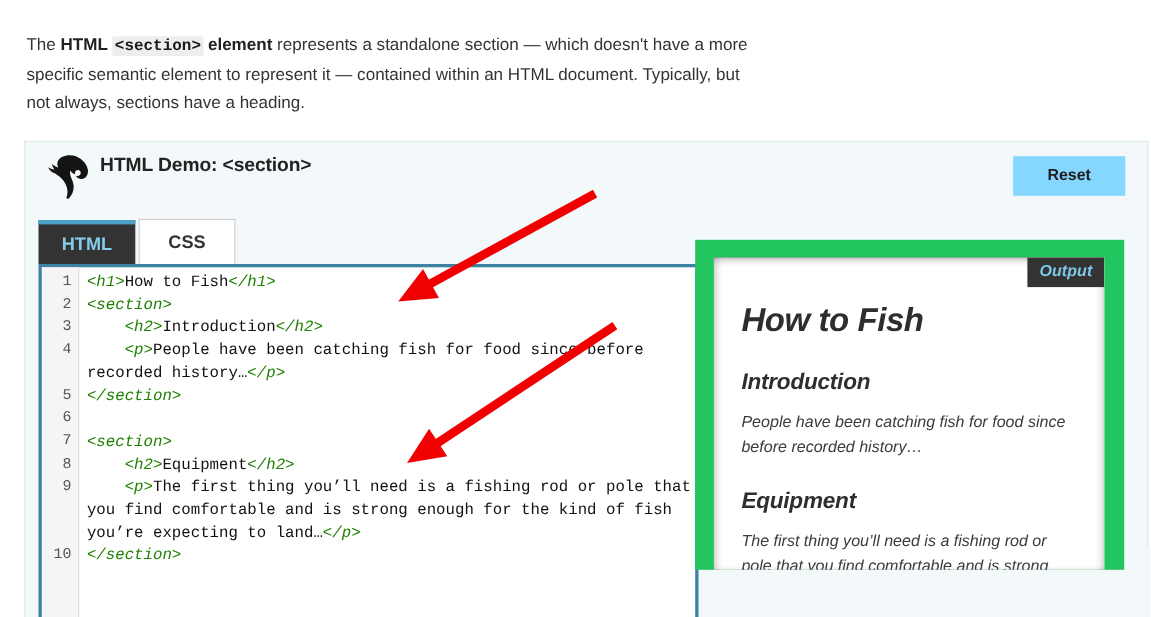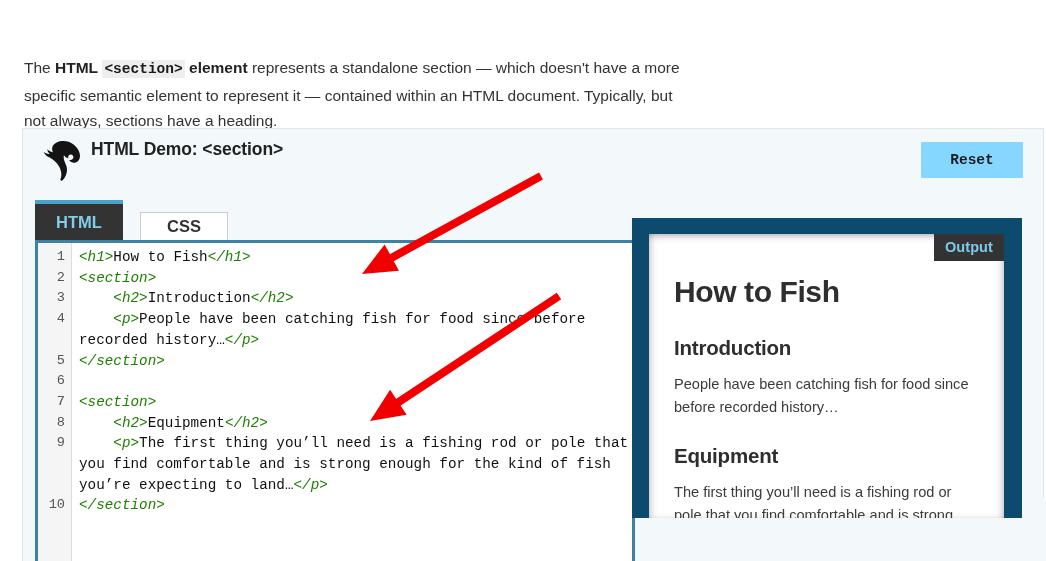--- a/index.html
+++ b/index.html
@@ -18,21 +18,20 @@
 
   
   #intro {
     position: absolute;
     left: 24px;
     top: 28px;
     width: 660px;
     font-size: 15.5px;
     line-height: 25.5px;
     color: #333333;
-    margin-top: 27px;
   }
   #intro .bold { font-weight: bold; color: #222; }
   #intro code.tag {
     font-family: "Liberation Mono", "DejaVu Sans Mono", monospace;
     background: #eeeeee;
     color: #1a1a1a;
     font-size: 14.5px;
     font-weight: bold;
     padding: 1px 2px;
     border-radius: 2px;
@@ -76,21 +75,21 @@
   }
   #reset-button {
     position: absolute;
     right: 20px;
     top: 13px;
     width: 102px;
     height: 36px;
     background: #85d7ff;
     border: none;
     color: #1d1d1d;
-    font-family: Liberation Mono, monospace;
+    font-family: Liberation Sans, sans-serif;
     font-size: 14.5px;
     font-weight: bold;
     cursor: pointer;
     padding: 0;
   }
 
   
   #tabs {
     position: absolute;
     left: 12px;
@@ -114,22 +113,22 @@
   .tab.active {
     background: #333333;
     color: #83cdeb;
     border-top: 4px solid #4aa3c7;
   }
   .tab.inactive {
     background: #ffffff;
     color: #333333;
     border: 1px solid #cccccc;
     border-bottom: none;
-    margin-left: 17px;
-    height: 28px;
+    margin-left: 3px;
+    height: 41px;
   }
 
   
   #editor {
     position: absolute;
     left: 12px;
     top: 111px;
     width: 600px;
     height: 423px;
     box-sizing: border-box;
@@ -181,22 +180,23 @@
   .tg { color: #1e8000; font-style: italic; }
   .txt { color: #111111; }
 
   
   #output-panel {
     position: absolute;
     left: 632px;
     top: 218px;
     width: 390px;
     height: 300px;
-    background: #0c4a6e;
-    box-sizing: border-box;
+    background: #22c55e;
+    box-sizing: border-box;
+    font-style: italic;
   }
   #output-inner {
     position: absolute;
     left: 17px;
     top: 16px;
     right: 18px;
     bottom: 0;
     background: #ffffff;
     box-shadow: inset 0 5px 9px -4px rgba(0,0,0,0.30),
                 inset 5px 0 9px -4px rgba(0,0,0,0.22),

